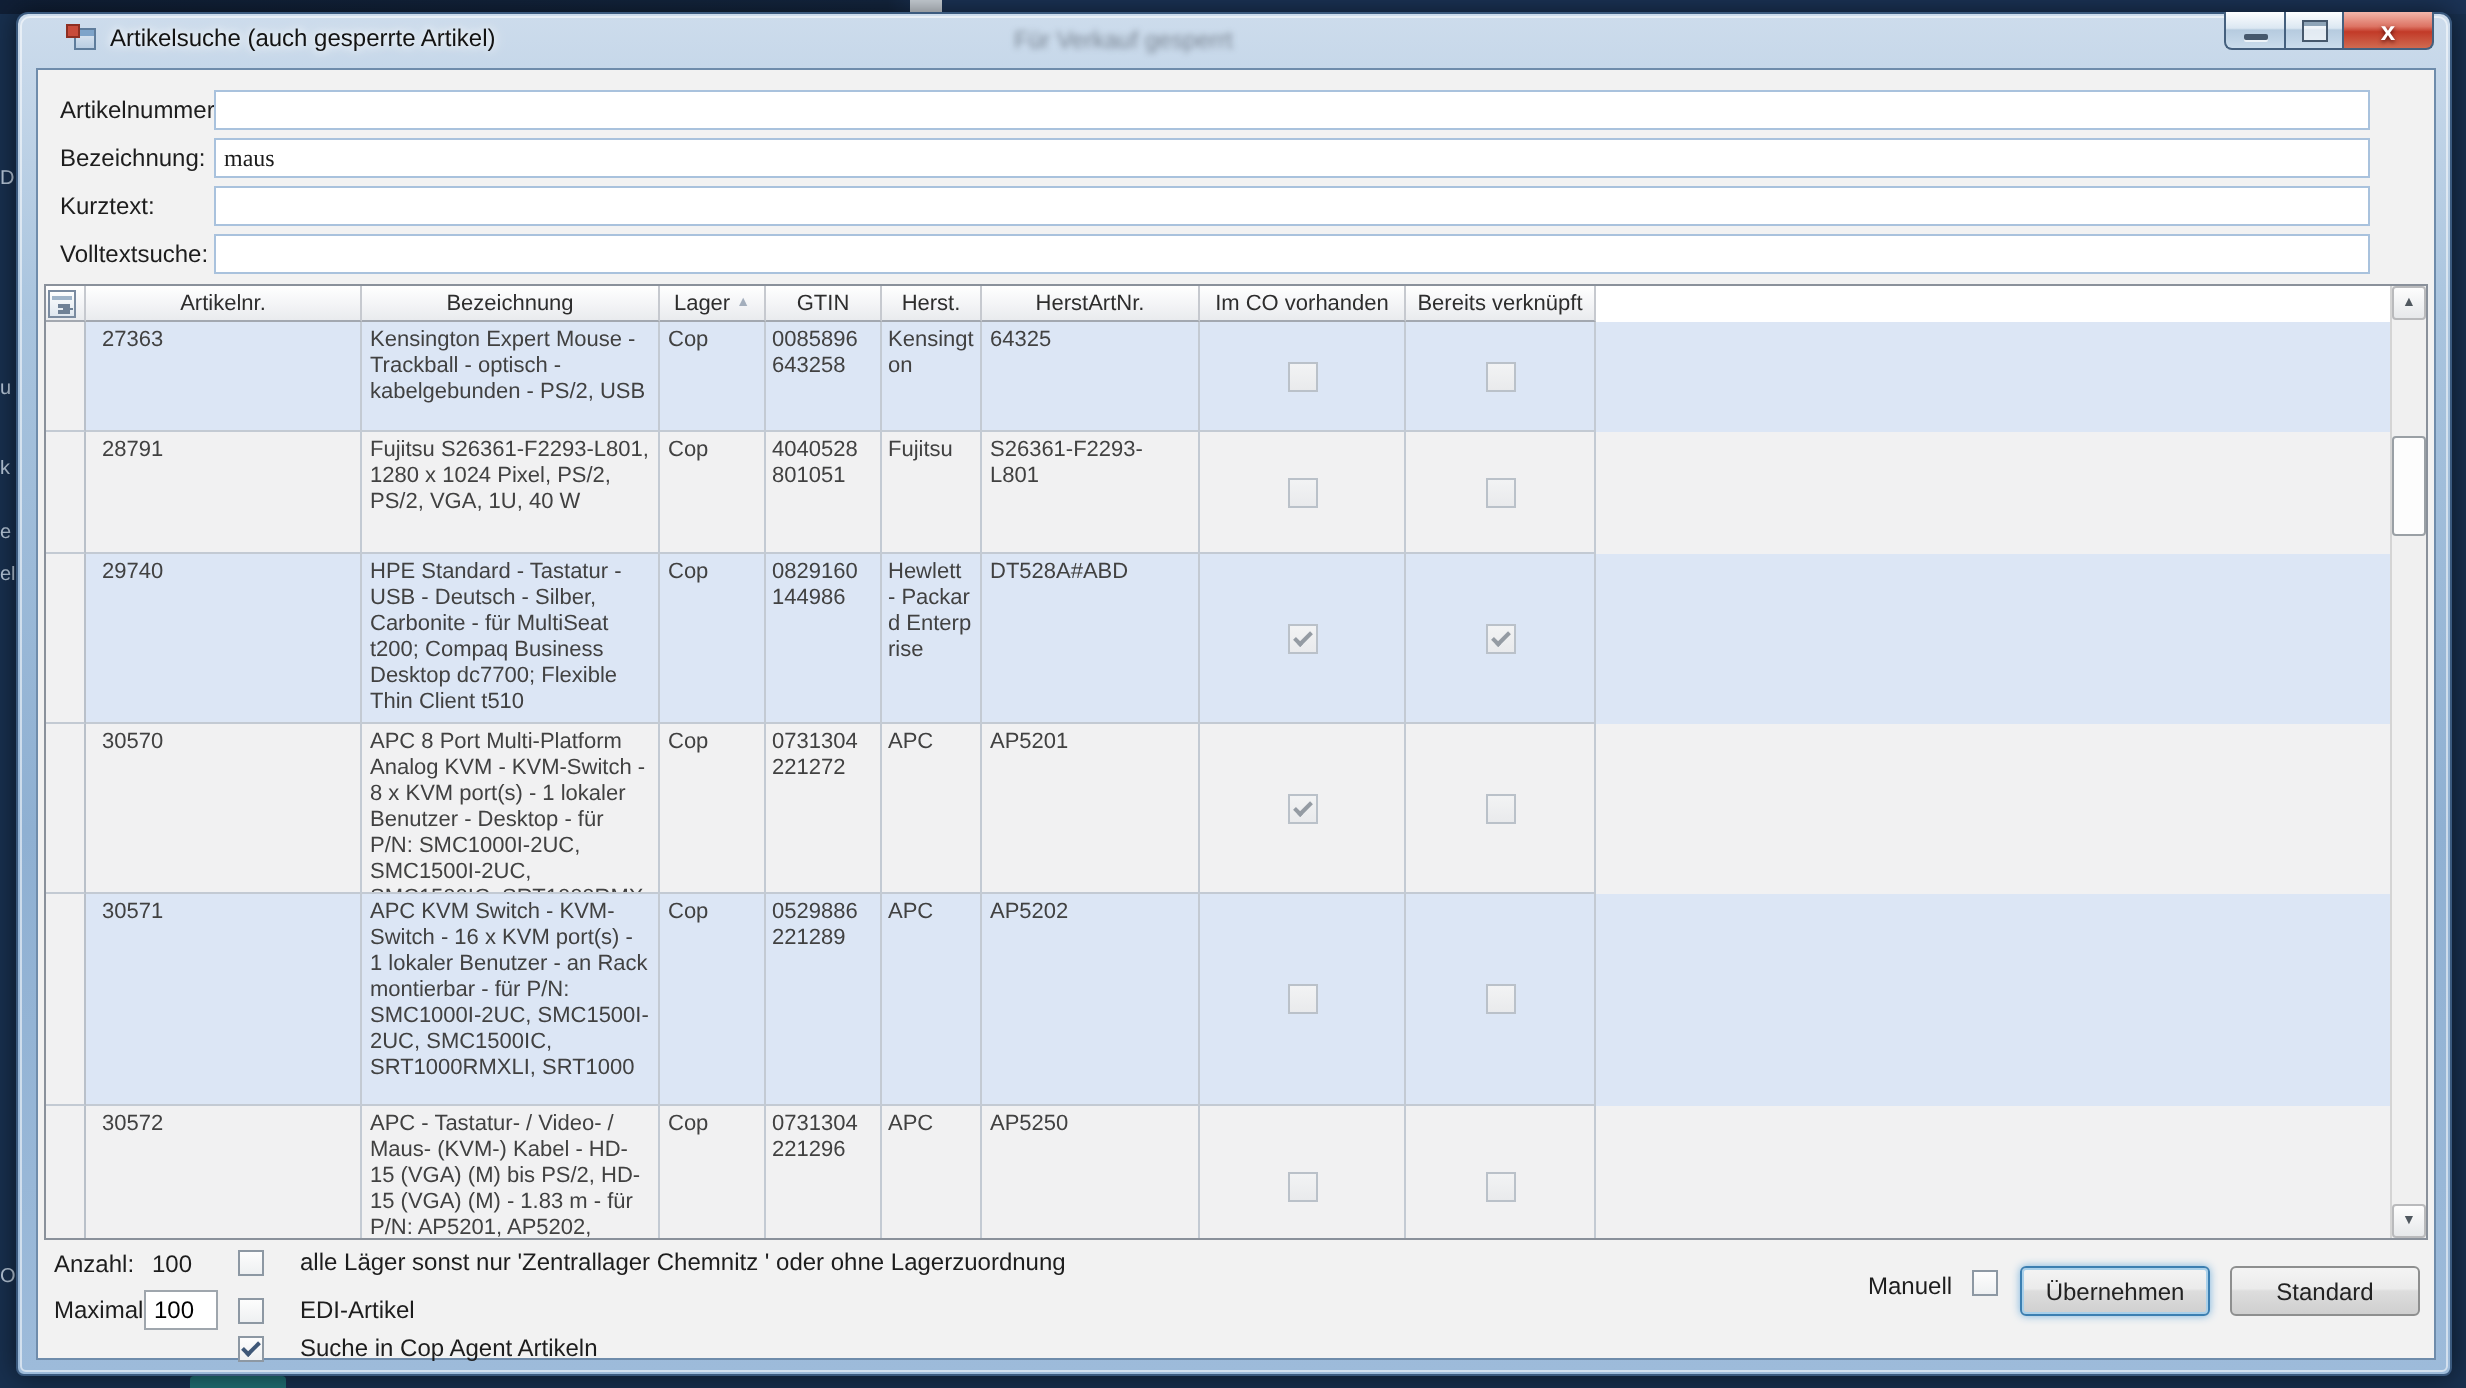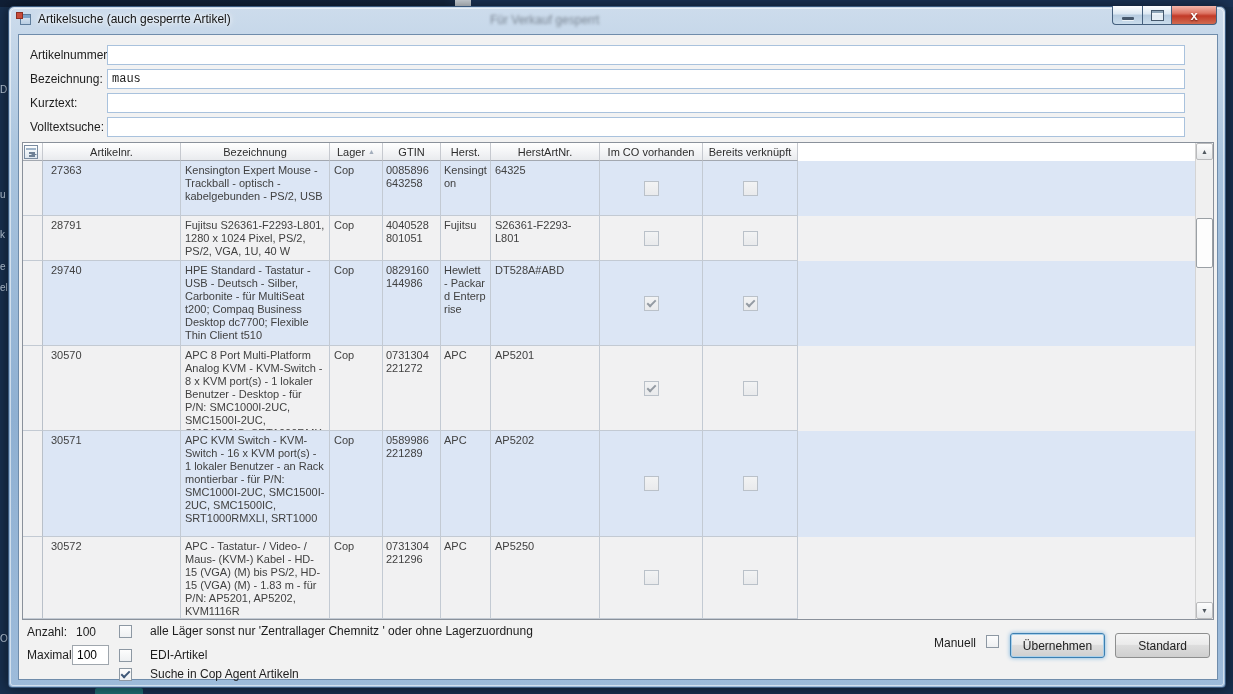--- a/index.html
+++ b/index.html
@@ -17,21 +17,21 @@
 
   
   .dialog{
     position:absolute;left:8px;top:6px;width:1218px;height:682px;
     background:linear-gradient(180deg,#cddcec 0%,#a9c4de 22%,#8fb0d2 60%,#9dbbda 100%);
     border:1px solid #3b5a7e;border-radius:6px 6px 4px 4px;
     box-shadow:0 0 14px rgba(0,0,0,.55);
     box-sizing:border-box;
   }
   .dialog::after{content:"";position:absolute;inset:1px;border:1px solid rgba(255,255,255,.55);border-radius:5px 5px 3px 3px;pointer-events:none;}
-  .titlebar{position:absolute;left:0;top:0;right:0;height:23px;display:flex;align-items:center;}
+  .titlebar{position:absolute;left:17px;top:0;right:0;height:23px;display:flex;align-items:center;}
   .title-icon{width:16px;height:16px;margin:0 6px 0 7px;position:relative;}
   .title-text{font-size:12px;color:#131313;text-shadow:0 0 4px #fff,0 0 8px #fff;white-space:nowrap;z-index:2;}
   .bg-blur-text{
     position:absolute;left:481px;top:6px;font-size:12px;color:rgba(55,62,72,.55);
     filter:blur(1.6px);white-space:nowrap;z-index:1;
   }
   
   .winbtns{position:absolute;right:8px;top:-1px;height:20px;display:flex;z-index:3;}
   .wbtn{height:19px;border:1px solid #45607e;border-top:none;display:flex;align-items:center;justify-content:center;
         background:linear-gradient(180deg,#fdfeff 0%,#dbe7f2 45%,#b6cbdf 50%,#cadcec 100%);box-sizing:border-box;}
@@ -44,21 +44,21 @@
   .glyph-close{color:#fff;font-size:13px;font-weight:bold;text-shadow:0 1px 2px rgba(60,0,0,.8);line-height:1;}
 
   
   .client{
     position:absolute;left:9px;top:27px;width:1200px;height:646px;
     background:#f2f2f2;border:1px solid #6f8cab;box-sizing:border-box;
   }
   .field-label{position:absolute;left:11px;font-size:12px;color:#1d1d1d;}
   .tb{
     position:absolute;left:88px;width:1078px;height:20px;box-sizing:border-box;
-    border:1px solid #a9c2dd;background:#fff;font-family:Liberation Mono, monospace;
+    border:1px solid #a9c2dd;background:#fff;font-family:Liberation Serif, serif;
     font-size:12px;color:#1d1d1d;padding:1px 4px;outline:none;
   }
 
   
   .grid{
     position:absolute;left:3px;top:107px;width:1192px;height:478px;
     background:#fff;border:1px solid #8a919b;box-sizing:border-box;overflow:hidden;
   }
   .grid-header{display:flex;height:18px;}
   .hcell{
@@ -195,21 +195,21 @@
             <div class="gcell brk c4">0085896 643258</div>
             <div class="gcell brk c5">Kensington</div>
             <div class="gcell c6">64325</div>
             <div class="gcell cbcell c7">
               <span class="gcb"></span>
             </div>
             <div class="gcell cbcell c8">
               <span class="gcb"></span>
             </div>
           </div>
-          <div class="grow alt1" style="height: 45px;">
+          <div class="grow alt1" style="height: 61px;">
             <div class="gcell rowhdr c0"></div>
             <div class="gcell num c1">28791</div>
             <div class="gcell c2">Fujitsu S26361-F2293-L801, 1280 x 1024 Pixel, PS/2, PS/2, VGA, 1U, 40 W</div>
             <div class="gcell c3">Cop</div>
             <div class="gcell brk c4">4040528 801051</div>
             <div class="gcell brk c5">Fujitsu</div>
             <div class="gcell c6">S26361-F2293-L801</div>
             <div class="gcell cbcell c7">
               <span class="gcb"></span>
             </div>
@@ -245,21 +245,21 @@
             </div>
             <div class="gcell cbcell c8">
               <span class="gcb"></span>
             </div>
           </div>
           <div class="grow alt0" style="height: 106px;">
             <div class="gcell rowhdr c0"></div>
             <div class="gcell num c1">30571</div>
             <div class="gcell c2">APC KVM Switch - KVM-Switch - 16 x KVM port(s) - 1 lokaler Benutzer - an Rack montierbar - für P/N: SMC1000I-2UC, SMC1500I-2UC, SMC1500IC, SRT1000RMXLI, SRT1000</div>
             <div class="gcell c3">Cop</div>
-            <div class="gcell brk c4">0589986 221289</div>
+            <div class="gcell brk c4">0529886 221289</div>
             <div class="gcell brk c5">APC</div>
             <div class="gcell c6">AP5202</div>
             <div class="gcell cbcell c7">
               <span class="gcb"></span>
             </div>
             <div class="gcell cbcell c8">
               <span class="gcb"></span>
             </div>
           </div>
           <div class="grow alt1" style="height: 82px;">

